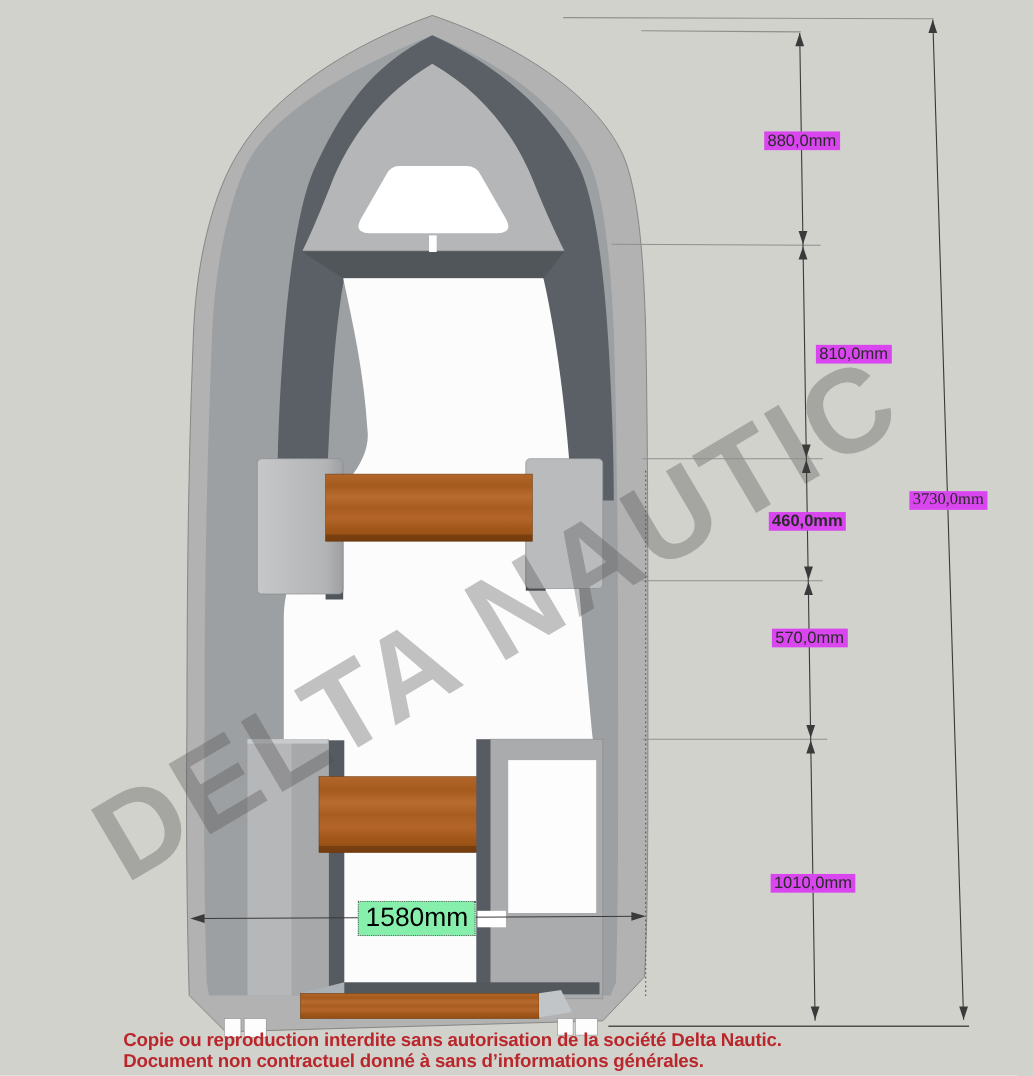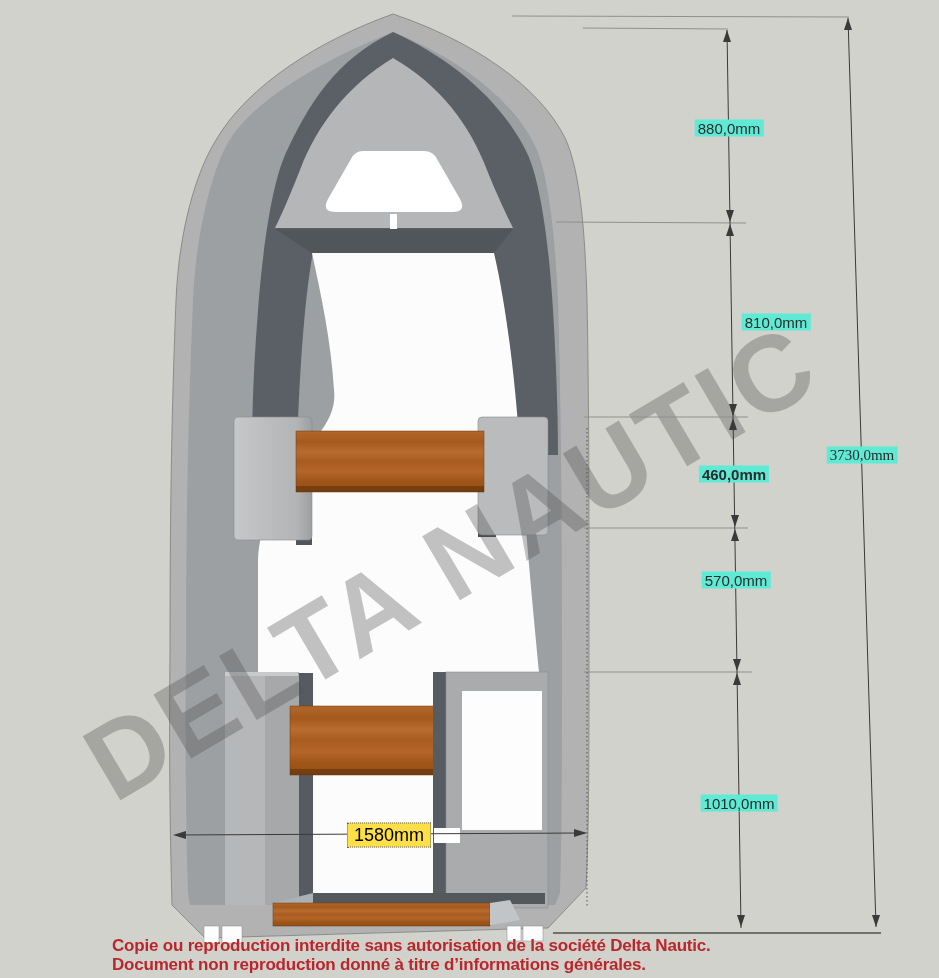--- a/index.html
+++ b/index.html
@@ -17,32 +17,32 @@
     transform:translate(-50%,-50%) rotate(-30.5deg);
     font-weight:bold;font-size:108px;letter-spacing:4px;
     color:rgba(80,80,80,0.34);
     white-space:nowrap;
     pointer-events:none;
   }
   .dlabel{
     position:absolute;
     transform:translate(-50%,-50%);
     font-size:15px;color:#2b2b2b;
-    background:#5eead4;
+    background:#d946ef;
     padding:0 3px;white-space:nowrap;
   }
   .dlabel.l880 {left:729px;top:128px;}
   .dlabel.l810 {left:732px;top:322px;margin-left:44px;}
   .dlabel.l460 {left:734px;top:474px;font-weight:bold;}
   .dlabel.l570 {left:736px;top:580px;}
   .dlabel.l1010{left:739px;top:803px;}
   .dlabel.l3730{left:862px;top:455px;font-family:Liberation Serif, serif;}
   .dlabel.l1580{
-    left:389px;top:835px;
-    font-size:18px;color:#000;background:#fde047;
+    left:379px;top:835px;
+    font-size:24px;color:#000;background:#86efac;
     border:1px dotted #666;padding:1px 6px;
   }
   .footer{
     position:absolute;left:112px;top:936px;
     font-weight:bold;font-size:17px;line-height:19px;
     color:#b9262c;letter-spacing:-0.2px;white-space:nowrap;
   }
 </style>
 </head>
 <body>
@@ -175,16 +175,16 @@
   <div class="dlabel l880">880,0mm</div>
   <div class="dlabel l810">810,0mm</div>
   <div class="dlabel l460">460,0mm</div>
   <div class="dlabel l570">570,0mm</div>
   <div class="dlabel l1010">1010,0mm</div>
   <div class="dlabel l3730">3730,0mm</div>
   <div class="dlabel l1580">1580mm</div>
 
   <div class="footer">
     <div>Copie ou reproduction interdite sans autorisation de la société Delta Nautic.</div>
-    <div>Document non reproduction donné à titre d’informations générales.</div>
+    <div>Document non contractuel donné à sans d’informations générales.</div>
   </div>
 
 </div>
 
 </body></html>

